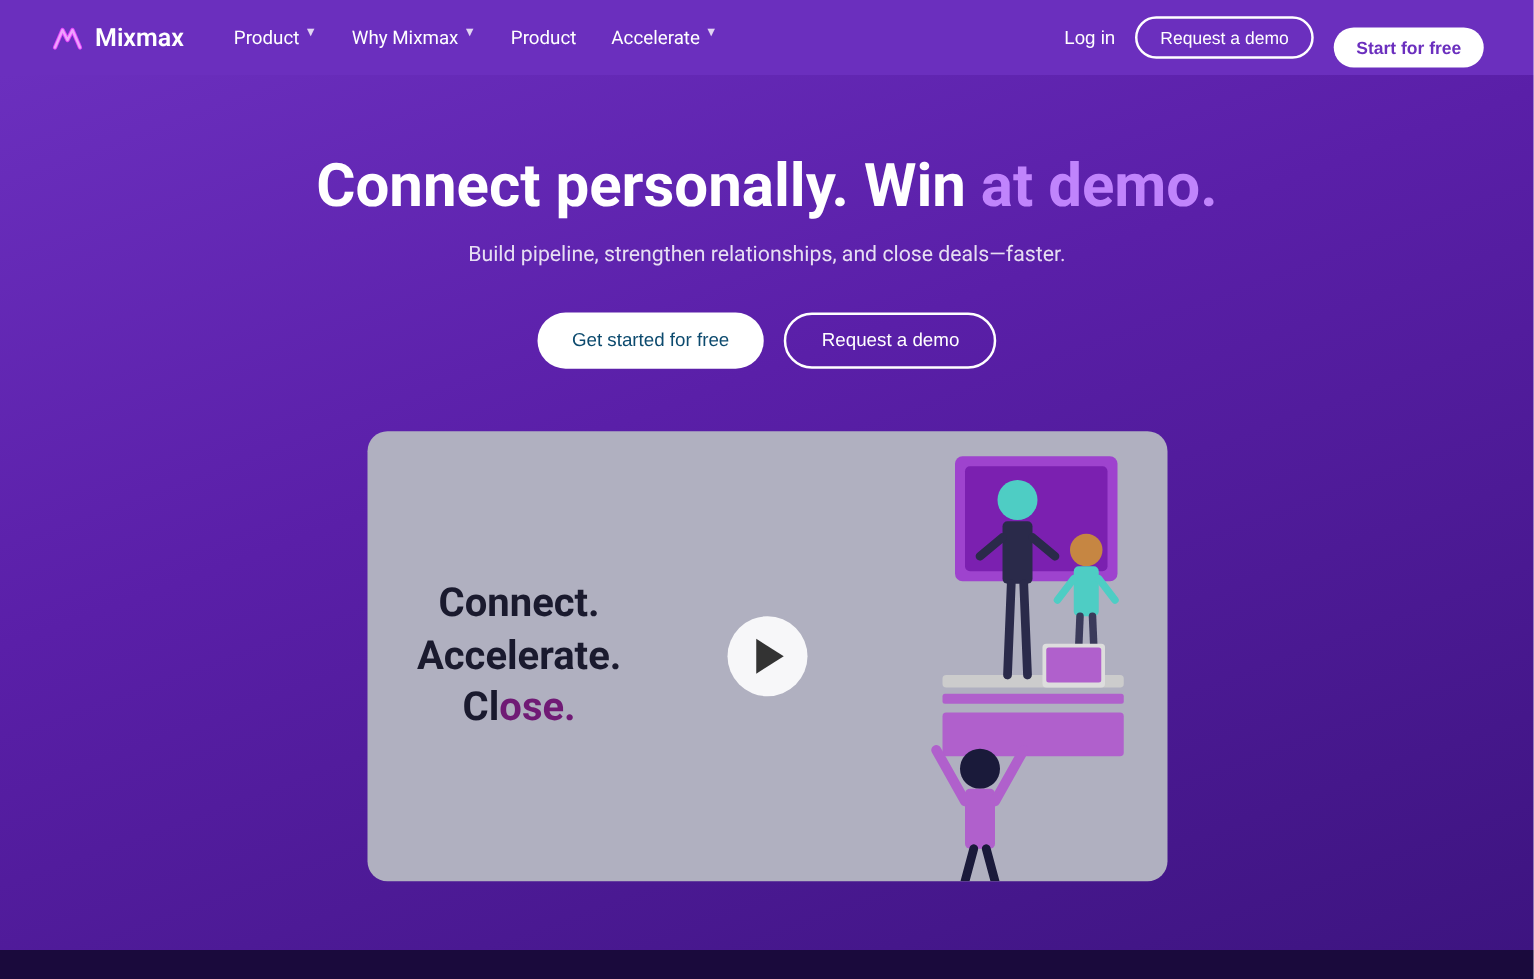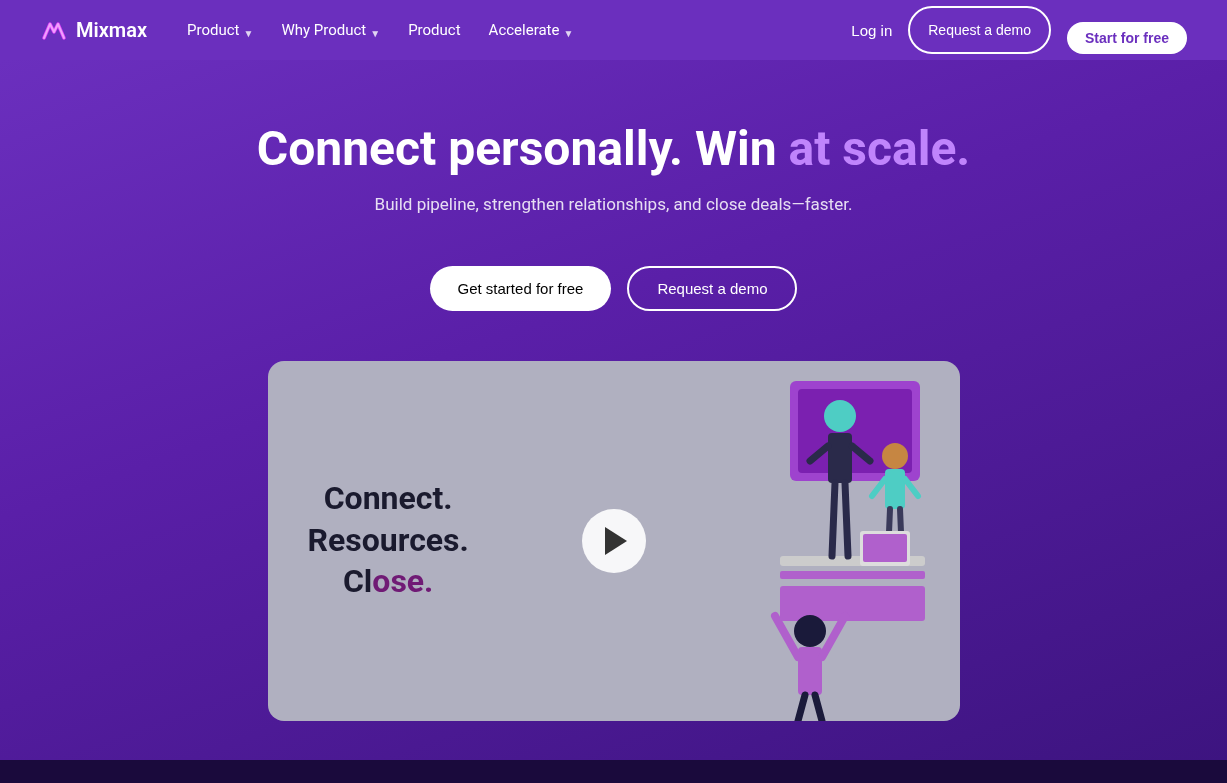--- a/index.html
+++ b/index.html
@@ -34,30 +34,31 @@
       display: flex;
       align-items: center;
       gap: 28px;
       flex: 1;
     }
     .nav-item {
       color: #fff;
       font-size: 15px;
       cursor: pointer;
       display: flex;
-      align-items: flex-end;
+      align-items: flex-start;
       gap: 4px;
       white-space: nowrap;
     }
     .nav-item .chevron {
       font-size: 10px;
       opacity: 0.8;
     }
     .nav-right {
       display: flex;
+      align-items: center;
       gap: 16px;
     }
     .btn-login {
       color: #fff;
       background: none;
       border: none;
       font-size: 15px;
       cursor: pointer;
     }
     .btn-demo {
@@ -95,31 +96,31 @@
       color: #fff;
       margin-bottom: 16px;
       line-height: 1.2;
     }
     .hero-title .accent {
       color: #C084FC;
     }
     .hero-subtitle {
       font-size: 17px;
       color: rgba(255,255,255,0.85);
-      margin-bottom: 52px;
+      margin-bottom: 36px;
     }
     .hero-buttons {
       display: flex;
       justify-content: center;
       gap: 16px;
       margin-bottom: 50px;
     }
     .btn-get-started {
       background: #fff;
-      color: #000000;
+      color: #0c4a6e;
       border: none;
       border-radius: 30px;
       padding: 3px 28px;
       font-size: 15px;
       font-weight: 500;
       cursor: pointer;
     }
     .btn-request-demo {
       background: none;
       color: #fff;
@@ -127,21 +128,21 @@
       border-radius: 30px;
       padding: 12px 28px;
       font-size: 15px;
       cursor: pointer;
     }
 
     
     .video-card {
       background: #B0B0C0;
       border-radius: 16px;
-      width: 692px;
+      width: 640px;
       height: 360px;
       margin: 12px auto;
       position: relative;
       overflow: hidden;
       display: flex;
       align-items: center;
     }
     .video-text-area {
       padding: 40px;
       z-index: 2;
@@ -210,52 +211,52 @@
       <path d="M4 22 L10 8 L14 16 L18 8 L24 22" stroke="#fff" stroke-width="2" stroke-linecap="round" stroke-linejoin="round" fill="none" opacity="0.5"></path>
     </svg>
     <span class="logo-text">Mixmax</span>
   </div>
   <div class="nav-links">
     <div class="nav-item">
       <span>Product</span>
       <span class="chevron">▼</span>
     </div>
     <div class="nav-item">
-      <span>Why Product</span>
+      <span>Why Mixmax</span>
       <span class="chevron">▼</span>
     </div>
     <div class="nav-item">
       <span>Product</span>
     </div>
     <div class="nav-item">
       <span>Accelerate</span>
       <span class="chevron">▼</span>
     </div>
   </div>
   <div class="nav-right">
     <button class="btn-login">Log in</button>
     <button class="btn-demo">Request a demo</button>
     <button class="btn-start">Start for free</button>
   </div>
 </nav>
 
 <section class="hero">
   <h1 class="hero-title">
-    <span>Connect personally. Win </span><span class="accent">at scale.</span>
+    <span>Connect personally. Win </span><span class="accent">at demo.</span>
   </h1>
   <p class="hero-subtitle">Build pipeline, strengthen relationships, and close deals—faster.</p>
   <div class="hero-buttons">
     <button class="btn-get-started">Get started for free</button>
     <button class="btn-request-demo">Request a demo</button>
   </div>
 
   <div class="video-card">
     <div class="video-text-area">
       <div class="video-line">Connect.</div>
-      <div class="video-line">Resources.</div>
+      <div class="video-line">Accelerate.</div>
       <div class="video-line">
         <span>Cl</span><span class="close-accent">ose.</span>
       </div>
     </div>
 
     <div class="play-button">
       <div class="play-triangle"></div>
     </div>
 
     <div class="illustration-area">

